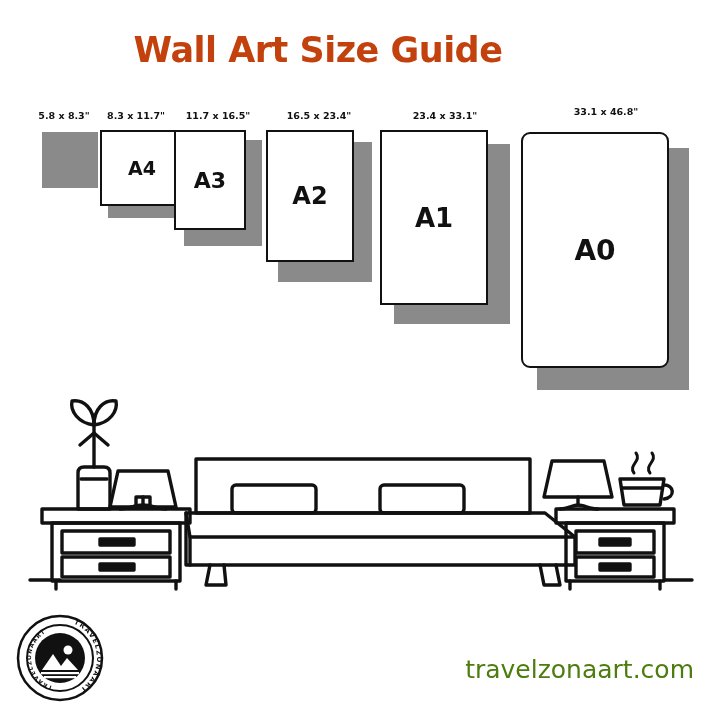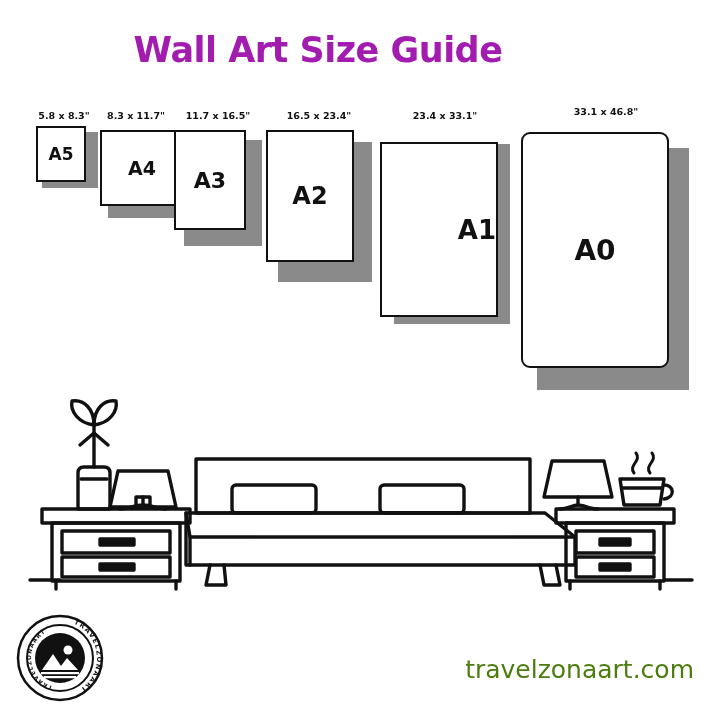--- a/index.html
+++ b/index.html
@@ -22,21 +22,21 @@
   }
   .title {
     position: absolute;
     top: 30px;
     left: 0;
     width: 636px;
     text-align: center;
     font-size: 35px;
     font-weight: bold;
     letter-spacing: -0.5px;
-    color: #a21caf;
+    color: #c2410c;
   }
 
   
   .frames {
     position: absolute;
     left: 0;
     top: 110px;
     width: 720px;
     height: 290px;
   }
@@ -103,23 +103,20 @@
 
 <div id="stage">
 
   <div class="title">Wall Art Size Guide</div>
 
   <div class="frames">
 
     <div class="frame-wrap" style="left:36px; top:0px; width:56px; height:80px;">
       <div class="frame-dim" style="top:0px;">5.8 x 8.3"</div>
       <div class="frame-shadow" style="left:6px; top:22px; width:56px; height:56px;"></div>
-      <div class="frame-box" style="top:16px; width:50px; height:56px;">
-        <span class="frame-label" style="font-size:17px;">A5</span>
-      </div>
     </div>
 
     <div class="frame-wrap" style="left:100px; top:0px; width:72px; height:110px;">
       <div class="frame-dim" style="top:0px;">8.3 x 11.7"</div>
       <div class="frame-shadow" style="left:8px; top:28px; width:66px; height:80px;"></div>
       <div class="frame-box" style="top:20px; width:84px; height:76px;">
         <span class="frame-label" style="font-size:19px;">A4</span>
       </div>
     </div>
 
@@ -135,21 +132,21 @@
       <div class="frame-dim" style="top:0px;">16.5 x 23.4"</div>
       <div class="frame-shadow" style="left:12px; top:32px; width:94px; height:140px;"></div>
       <div class="frame-box" style="top:20px; width:88px; height:132px;">
         <span class="frame-label" style="font-size:24px;">A2</span>
       </div>
     </div>
 
     <div class="frame-wrap" style="left:380px; top:0px; width:130px; height:205px;">
       <div class="frame-dim" style="top:0px;">23.4 x 33.1"</div>
       <div class="frame-shadow" style="left:14px; top:34px; width:116px; height:180px;"></div>
-      <div class="frame-box" style="top:32px; width:118px; height:175px;justify-content:flex-end;">
+      <div class="frame-box" style="top:20px; width:108px; height:175px;">
         <span class="frame-label" style="font-size:26px;">A1</span>
       </div>
     </div>
 
     <div class="frame-wrap" style="left:521px; top:0px; width:170px; height:275px;">
       <div class="frame-dim" style="top:-4px;">33.1 x 46.8"</div>
       <div class="frame-shadow" style="left:16px; top:38px; width:152px; height:242px;"></div>
       <div class="frame-box" style="top:22px; width:148px; height:236px;border-radius:9px;">
         <span class="frame-label" style="font-size:28px;">A0</span>
       </div>

